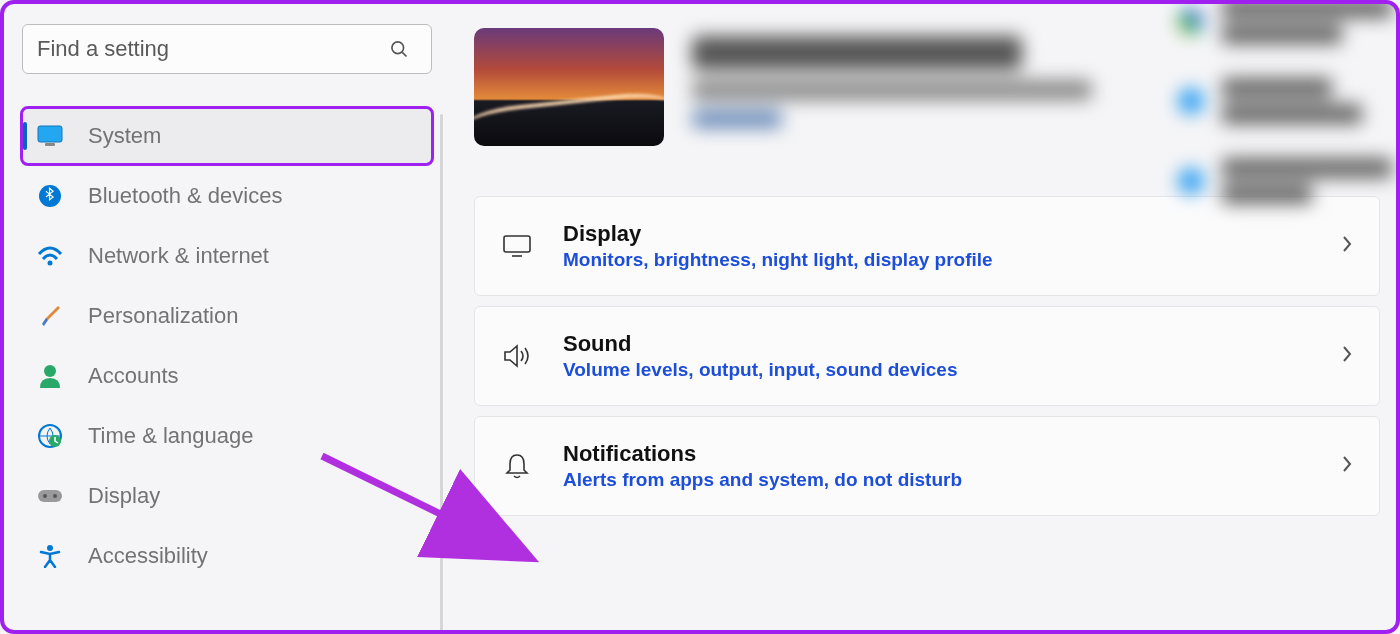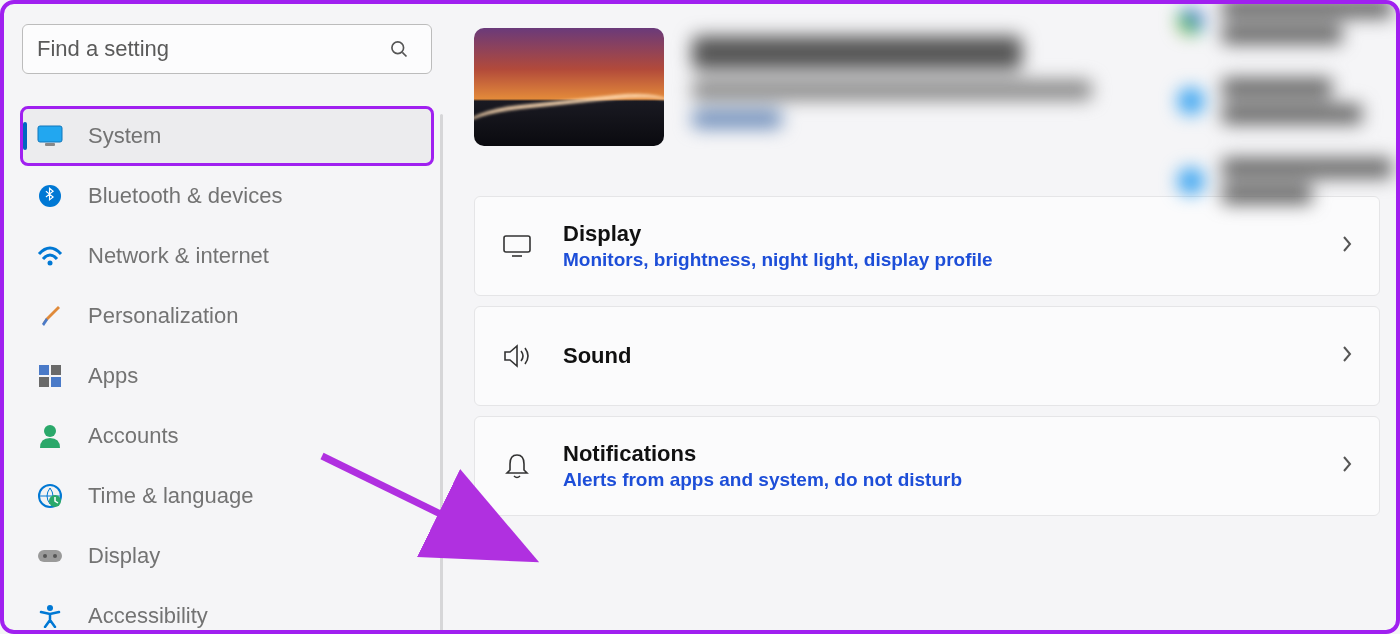--- a/index.html
+++ b/index.html
@@ -135,31 +135,20 @@
         <span>Network &amp; internet</span>
       </div>
       <div class="nav-item">
         <span class="ic">
           <svg width="24" height="24" viewBox="0 0 24 24">
               <path d="M4 20 L8 14 L20 2 L22 4 L10 16 Z" fill="#e08a3a"></path>
               <path d="M4 20 L8 14 L10 16 L6 22 Z" fill="#4a7ac8"></path>
             </svg>
         </span>
         <span>Personalization</span>
-      </div>
-      <div class="nav-item">
-        <span class="ic">
-          <svg width="22" height="22" viewBox="0 0 22 22">
-              <rect x="0" y="0" width="10" height="10" fill="#4a7ac8"></rect>
-              <rect x="12" y="0" width="10" height="10" fill="#6a6a6a"></rect>
-              <rect x="0" y="12" width="10" height="10" fill="#6a6a6a"></rect>
-              <rect x="12" y="12" width="10" height="10" fill="#4a7ac8"></rect>
-            </svg>
-        </span>
-        <span>Apps</span>
       </div>
       <div class="nav-item">
         <span class="ic">
           <svg width="22" height="24" viewBox="0 0 22 24">
               <circle cx="11" cy="7" r="6" fill="#2aa86a"></circle>
               <path d="M1 24 Q1 14 11 14 Q21 14 21 24 Z" fill="#2aa86a"></path>
             </svg>
         </span>
         <span>Accounts</span>
       </div>
@@ -253,20 +242,21 @@
       <div class="card">
         <span class="cic">
           <svg width="30" height="26" viewBox="0 0 30 26" stroke="#333" stroke-width="1.6" fill="none">
               <path d="M3 9 L8 9 L15 3 L15 23 L8 17 L3 17 Z"></path>
               <path d="M19 8 Q23 13 19 18"></path>
               <path d="M23 5 Q29 13 23 21"></path>
             </svg>
         </span>
         <div class="ctxt">
           <div class="ctitle">Sound</div>
+          <div class="csub">Volume levels, output, input, sound devices</div>
         </div>
         <span class="chev">
           <svg width="12" height="20" viewBox="0 0 12 20" stroke="#555" stroke-width="2" fill="none">
               <path d="M3 3 L9 10 L3 17"></path>
             </svg>
         </span>
       </div>
 
       <div class="card">
         <span class="cic">

